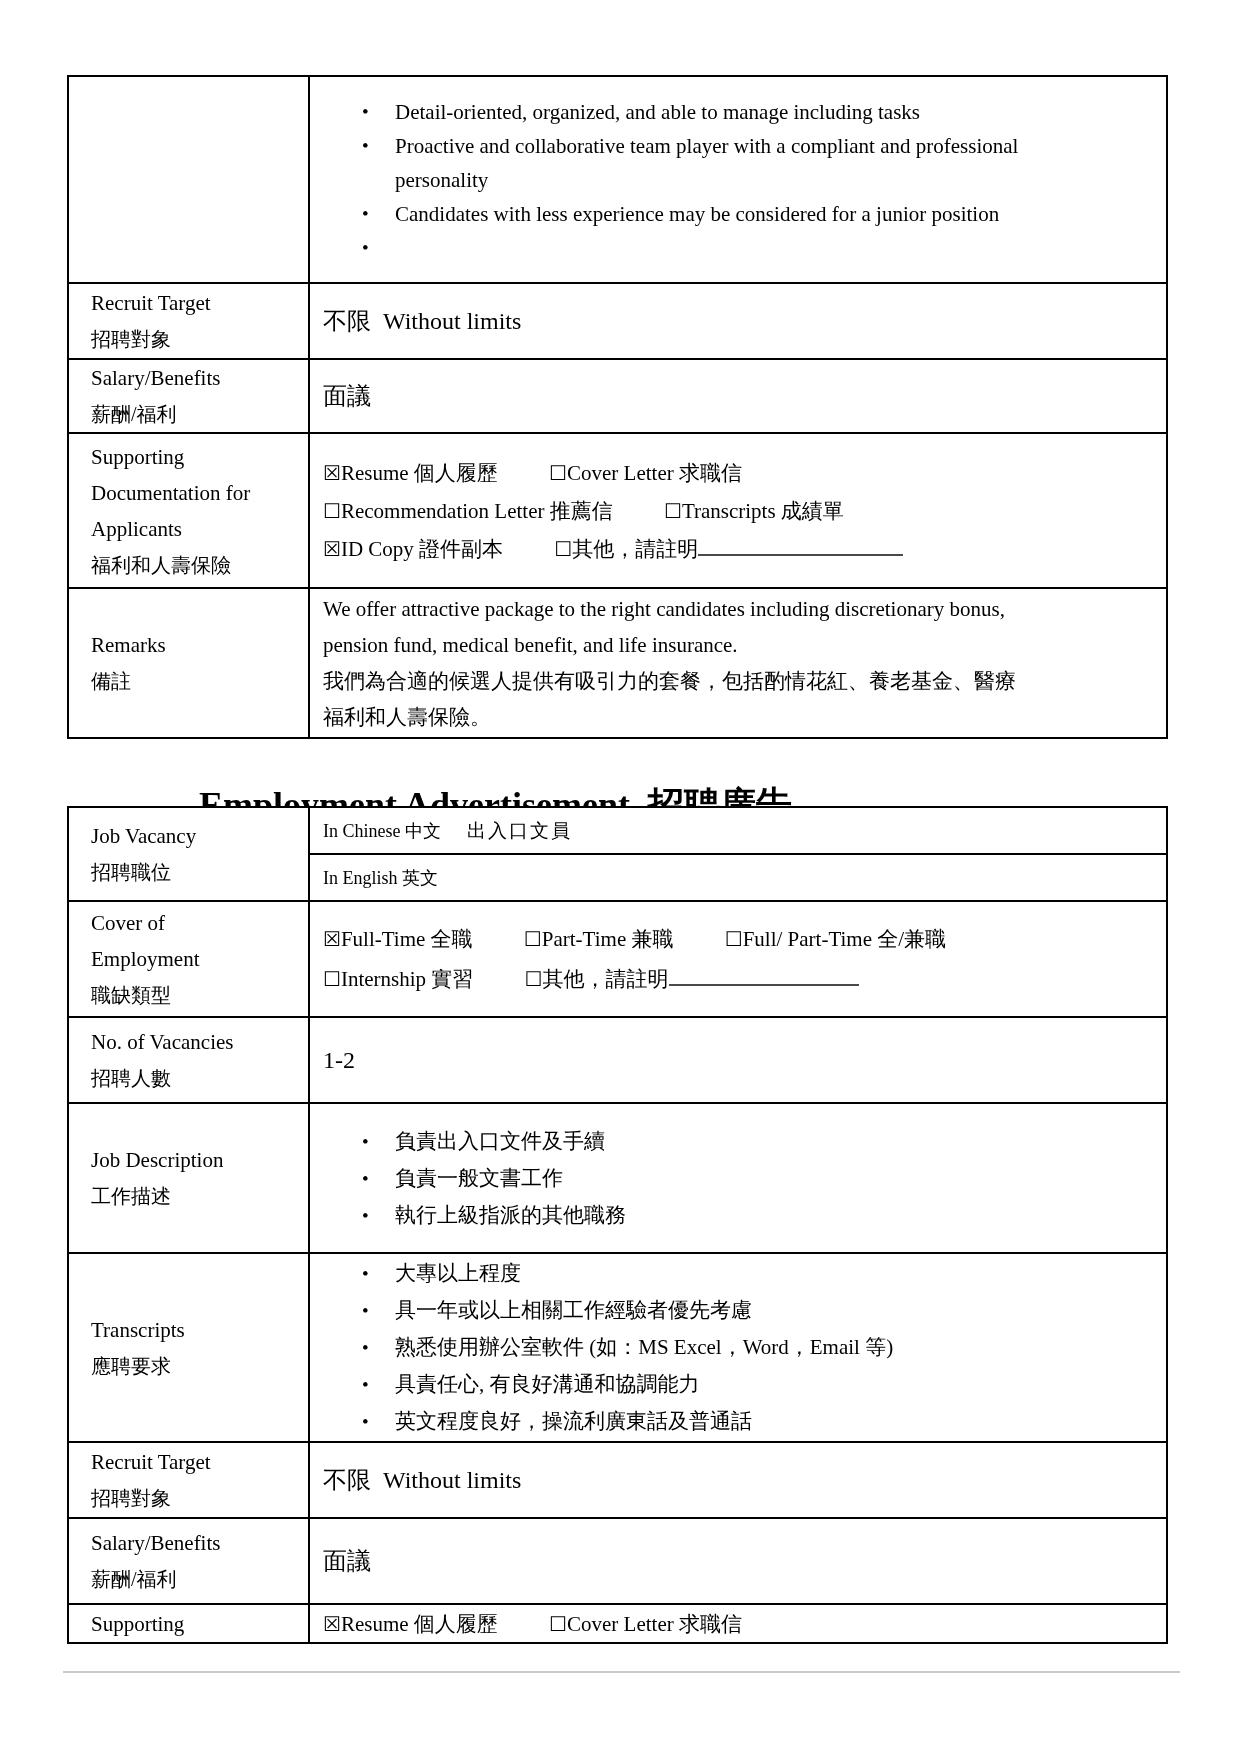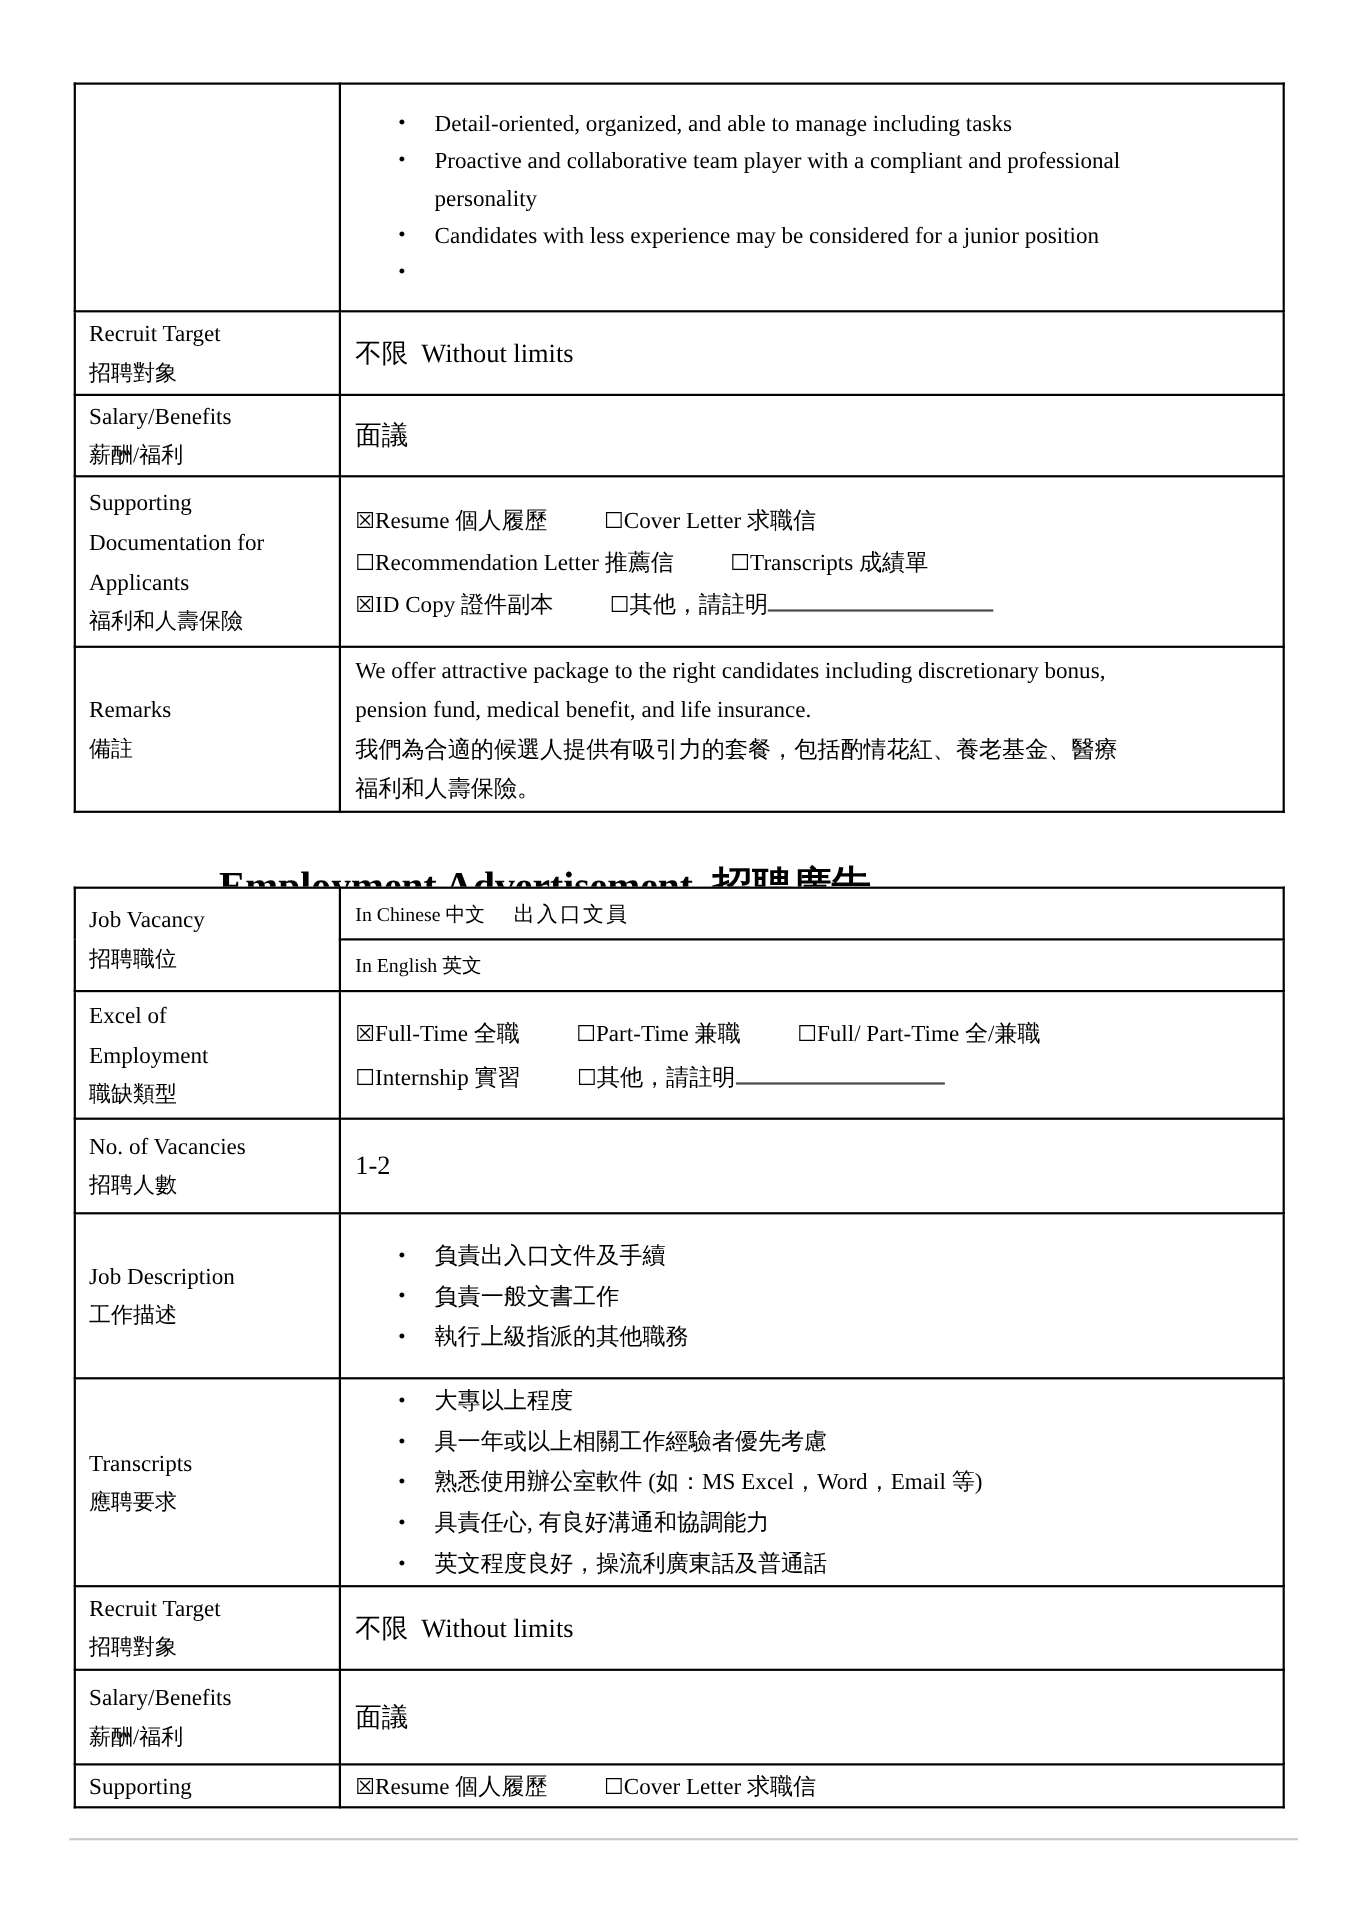--- a/index.html
+++ b/index.html
@@ -11,21 +11,21 @@
   table.doc {
     position:absolute; left:67px; width:1099px;
     border-collapse:collapse; table-layout:fixed; background:#fff;
   }
   #t1 { top:75px; }
   #t2 { top:806px; }
   .doc td {
     border:2px solid #000; vertical-align:middle;
     padding:0 10px 0 13px; overflow:hidden;
   }
-  td.label { padding-left:12px;margin-top:40px; }
+  td.label { padding-left:22px;margin-top:40px; }
   .c1 { width:241px; }
   .c2 { width:858px; }
   .h207{height:207px} .h76{height:76px} .h74{height:74px} .h155{height:155px}
   .h150{height:150px} .h47{height:47px} .h116{height:116px} .h75{height:86px}
   .h189{height:189px} .h39{height:39px}
   .vtop { vertical-align:top; }
   .pt6 { padding-top:6px; }
   .pt10 { padding-top:10px; }
   .lab { font-size:21px; line-height:36px; white-space:nowrap; }
   .zh  { font-size:20px; }
@@ -163,21 +163,21 @@
         <span class="inlab">In Chinese 中文</span><span class="inval">出入口文員</span>
       </td>
     </tr>
     <tr class="h47">
       <td>
         <span class="inlab">In English 英文</span><span class="inval"></span>
       </td>
     </tr>
     <tr class="h116">
       <td class="label">
-        <div class="lab">Excel of</div>
+        <div class="lab">Cover of</div>
         <div class="lab">Employment</div>
         <div class="lab zh">職缺類型</div>
       </td>
       <td>
         <div class="cbl cbl2">
           <span class="cbi"><span class="cb">☒</span><span>Full-Time 全職</span></span>
           <span class="cbi"><span class="cb">☐</span><span>Part-Time 兼職</span></span>
           <span class="cbi"><span class="cb">☐</span><span>Full/ Part-Time 全/兼職</span></span>
         </div>
         <div class="cbl cbl2">

